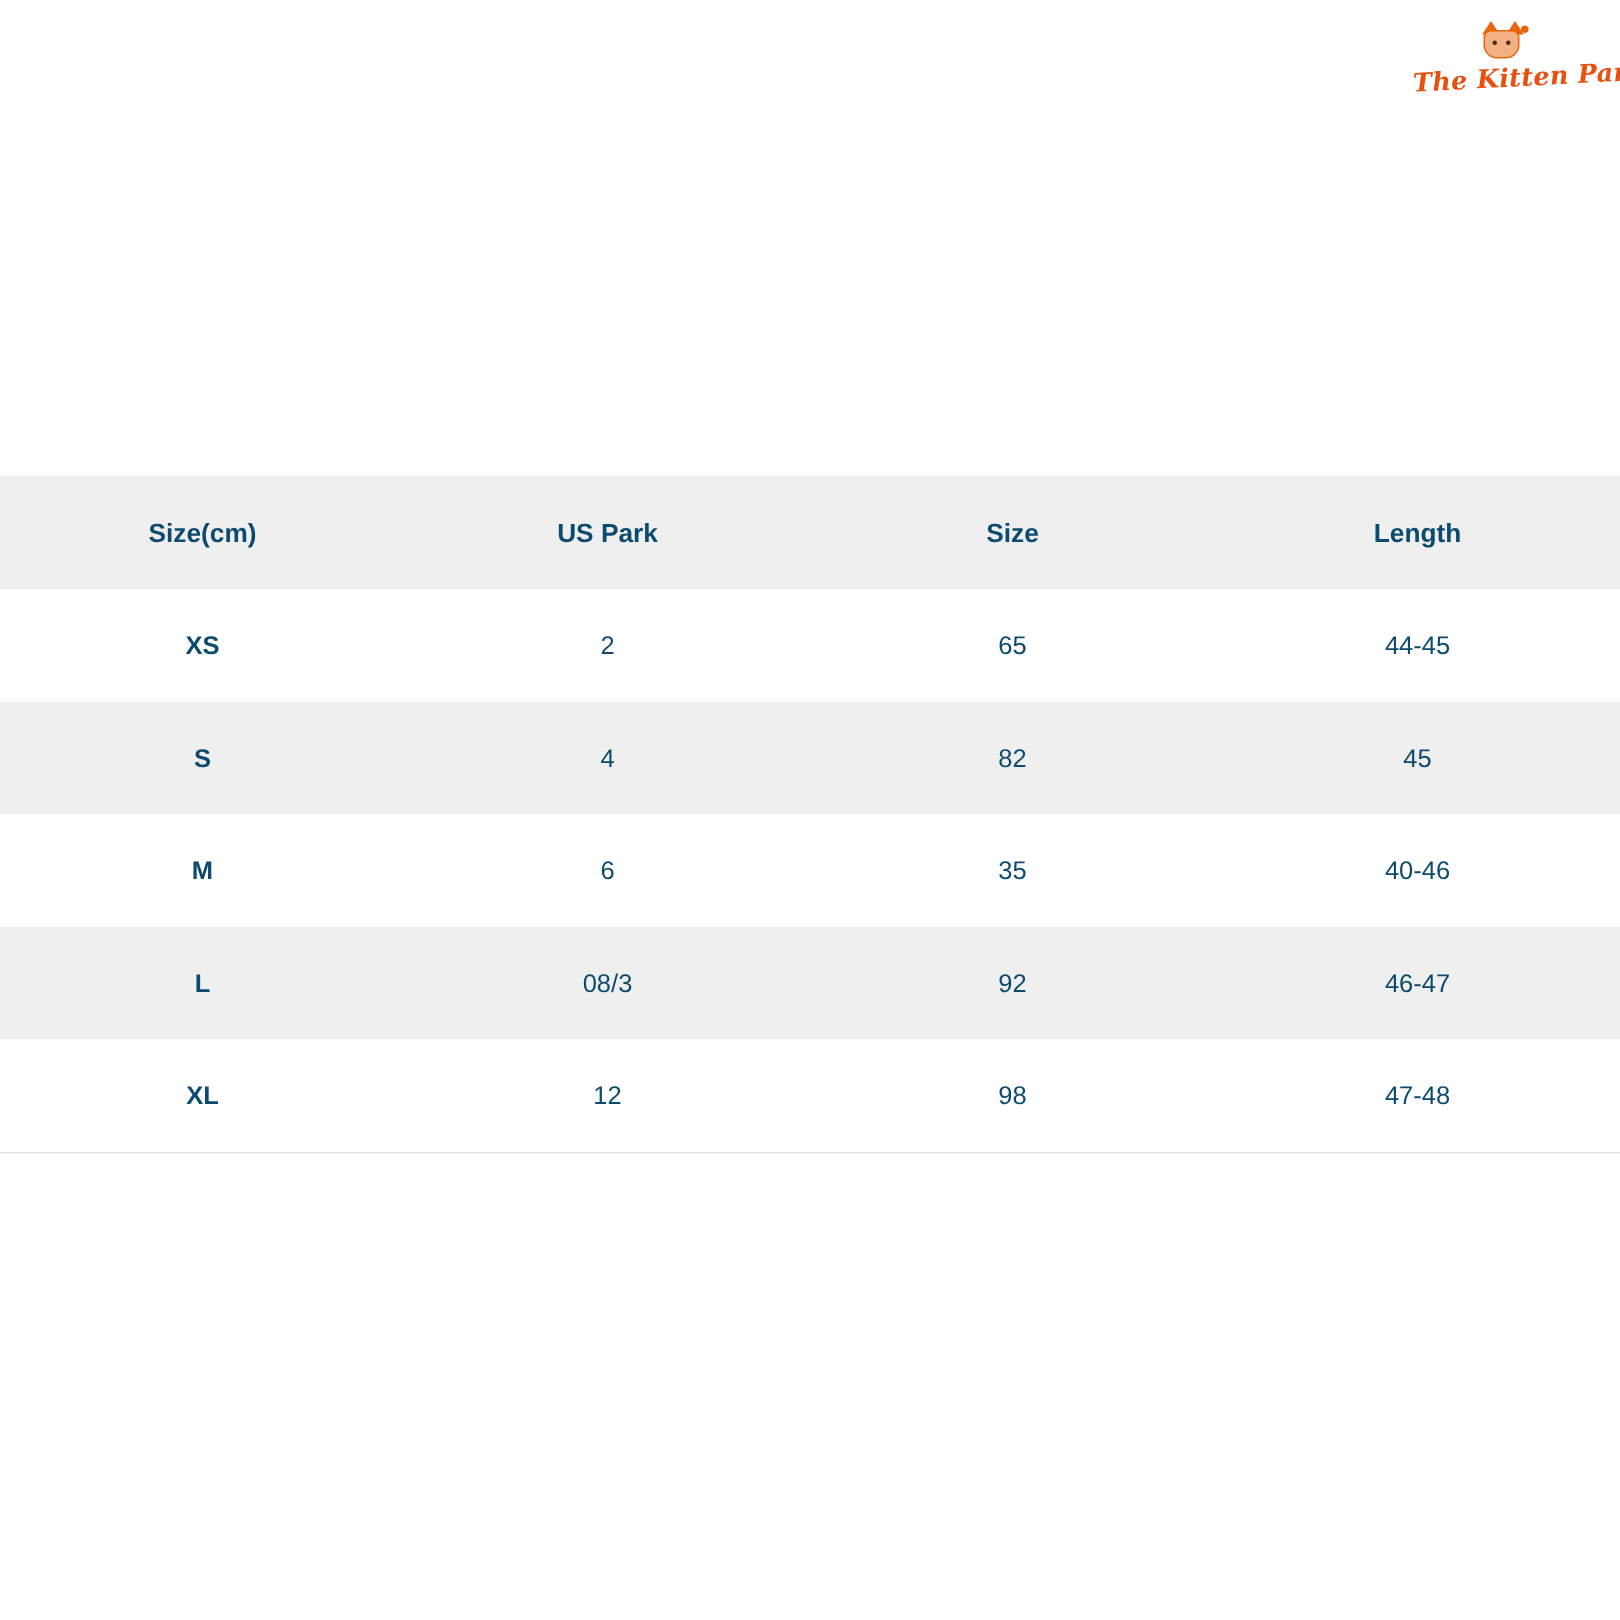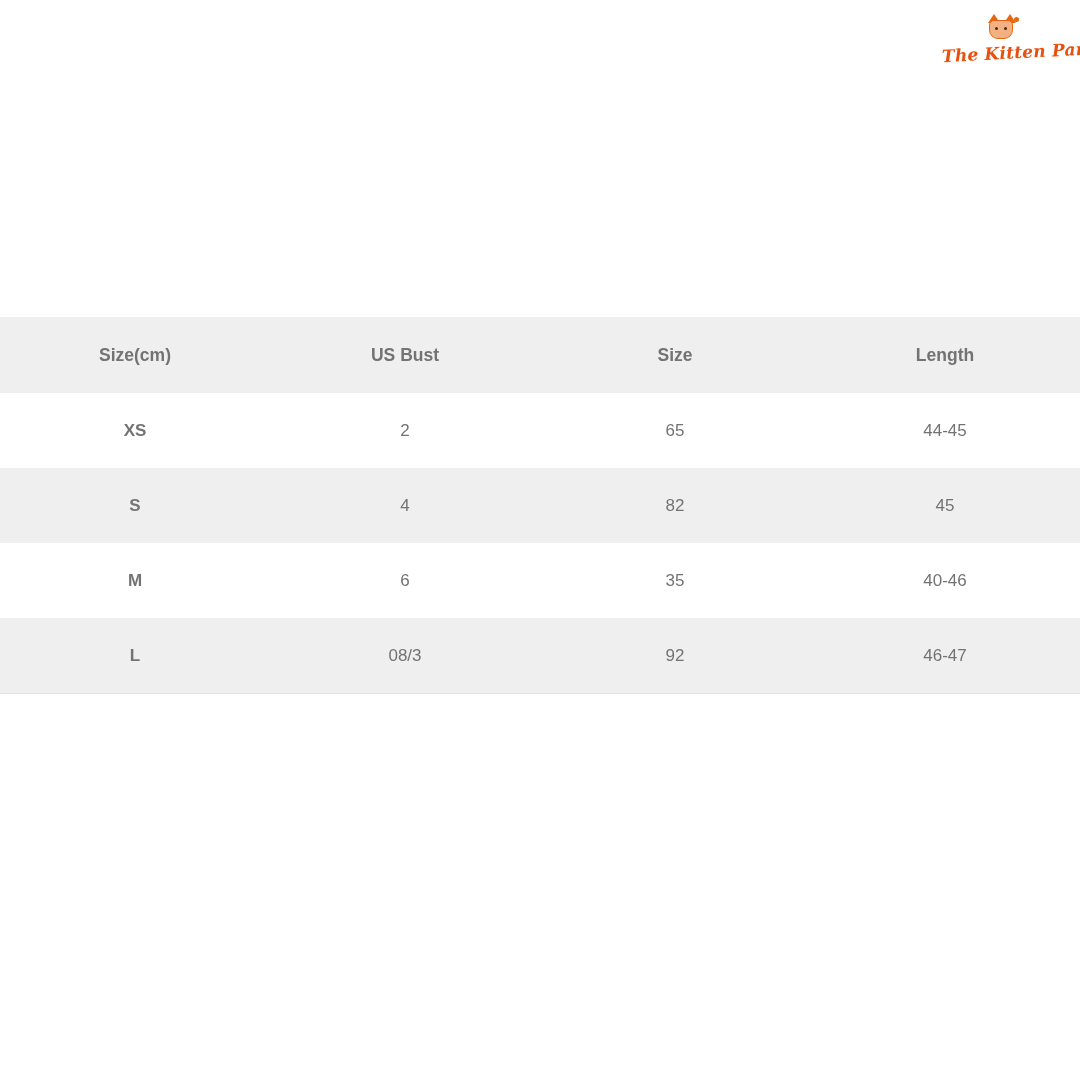--- a/index.html
+++ b/index.html
@@ -94,21 +94,21 @@
   }
   table.size-table {
     width: 100%;
     border-collapse: collapse;
     table-layout: fixed;
   }
   table.size-table th,
   table.size-table td {
     text-align: center;
     font-size: 17px;
-    color: #737373;
+    color: #0c4a6e;
     border: none;
   }
   table.size-table thead th {
     background: #efefef;
     font-weight: bold;
     height: 74px;
     font-size: 17.5px;
   }
   table.size-table tbody td {
     height: 73px;
@@ -141,21 +141,21 @@
     <div class="dot"></div>
   </div>
   <div class="brand-name">The Kitten Park</div>
 </div>
 
 <div class="size-table-wrap">
   <table class="size-table">
     <thead>
       <tr>
         <th>Size(cm)</th>
-        <th>US Bust</th>
+        <th>US Park</th>
         <th>Size</th>
         <th>Length</th>
       </tr>
     </thead>
     <tbody>
       <tr>
         <td class="size-label">XS</td>
         <td>2</td>
         <td>65</td>
         <td>44-45</td>
@@ -171,15 +171,21 @@
         <td>6</td>
         <td>35</td>
         <td>40-46</td>
       </tr>
       <tr class="alt">
         <td class="size-label">L</td>
         <td>08/3</td>
         <td>92</td>
         <td>46-47</td>
       </tr>
+      <tr>
+        <td class="size-label">XL</td>
+        <td>12</td>
+        <td>98</td>
+        <td>47-48</td>
+      </tr>
     </tbody>
   </table>
 </div>
 
 </body></html>

